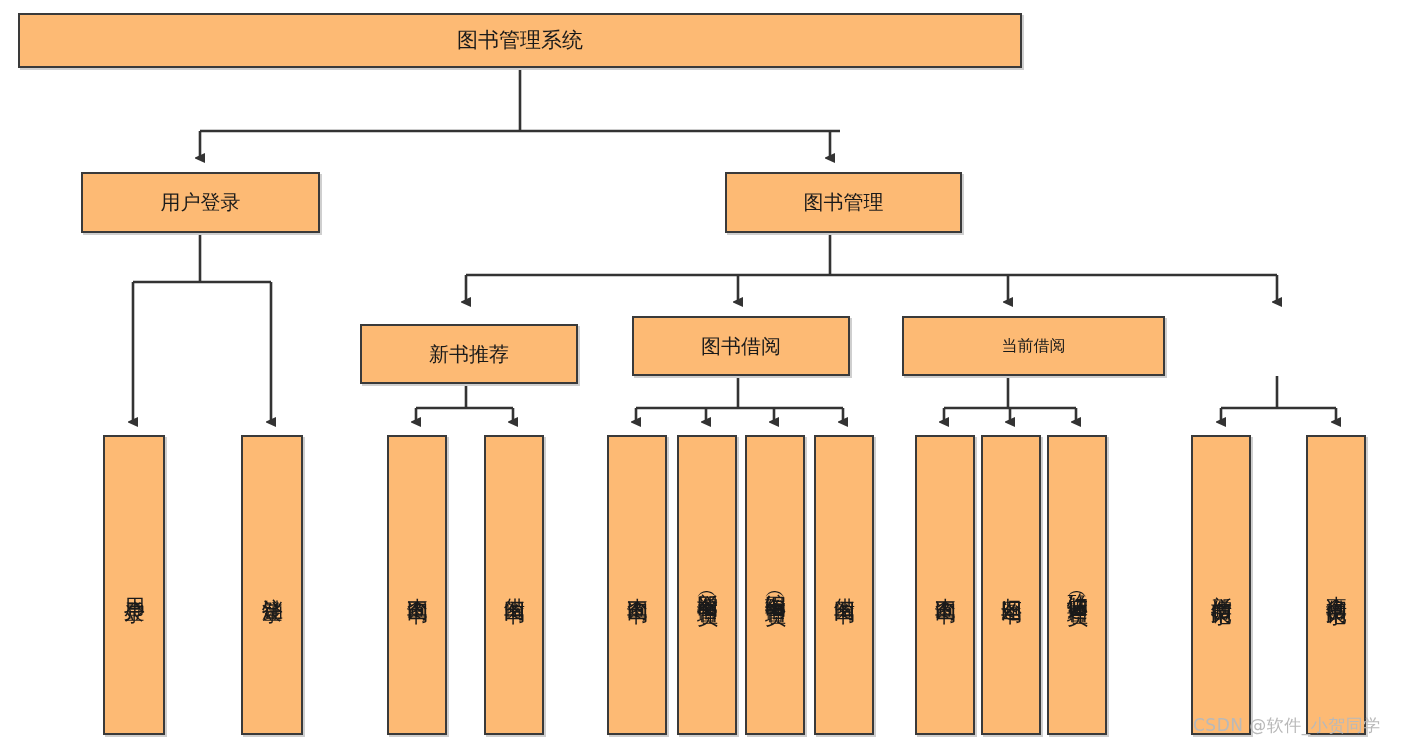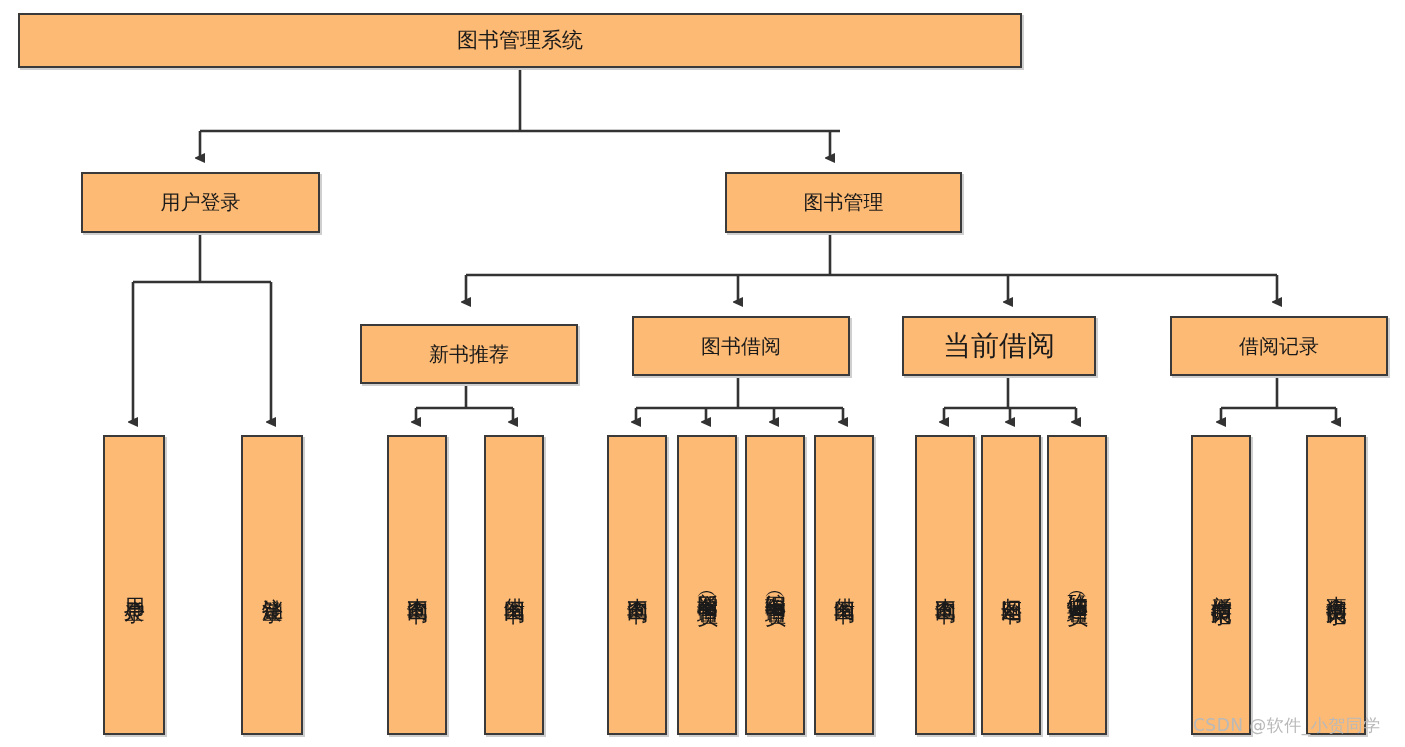--- a/index.html
+++ b/index.html
@@ -141,27 +141,24 @@
   </div>
 
   <div class="node horiz" style="left:360px; top:316px; width:218px; height:60px; font-size:20px;margin-top:8px;">
     <span class="node-label">新书推荐</span>
   </div>
 
   <div class="node horiz" style="left:632px; top:316px; width:218px; height:60px; font-size:20px;">
     <span class="node-label">图书借阅</span>
   </div>
 
-  <div class="node horiz" style="left:902px; top:316px; width:194px; height:60px; font-size:28px;">
+  <div class="node horiz" style="left:902px; top:316px; width:263px; height:60px; font-size:16px;">
     <span class="node-label">当前借阅</span>
   </div>
 
-  <div class="node horiz" style="left:1170px; top:316px; width:218px; height:60px; font-size:20px;">
-    <span class="node-label">借阅记录</span>
-  </div>
 
   <div class="node vert" style="left:103px; top:435px; width:62px; height:300px; font-size:21px;">
     <span class="node-label">用户登录</span>
   </div>
 
   <div class="node vert" style="left:241px; top:435px; width:62px; height:300px; font-size:21px;">
     <span class="node-label">注销登录</span>
   </div>
 
   <div class="node vert" style="left:387px; top:435px; width:60px; height:300px; font-size:21px;">

